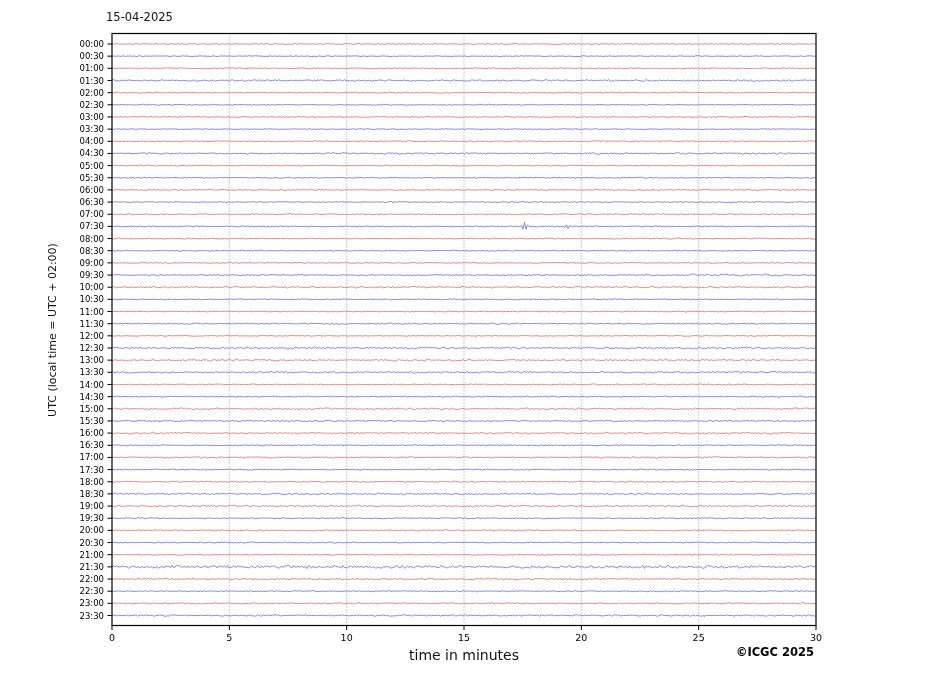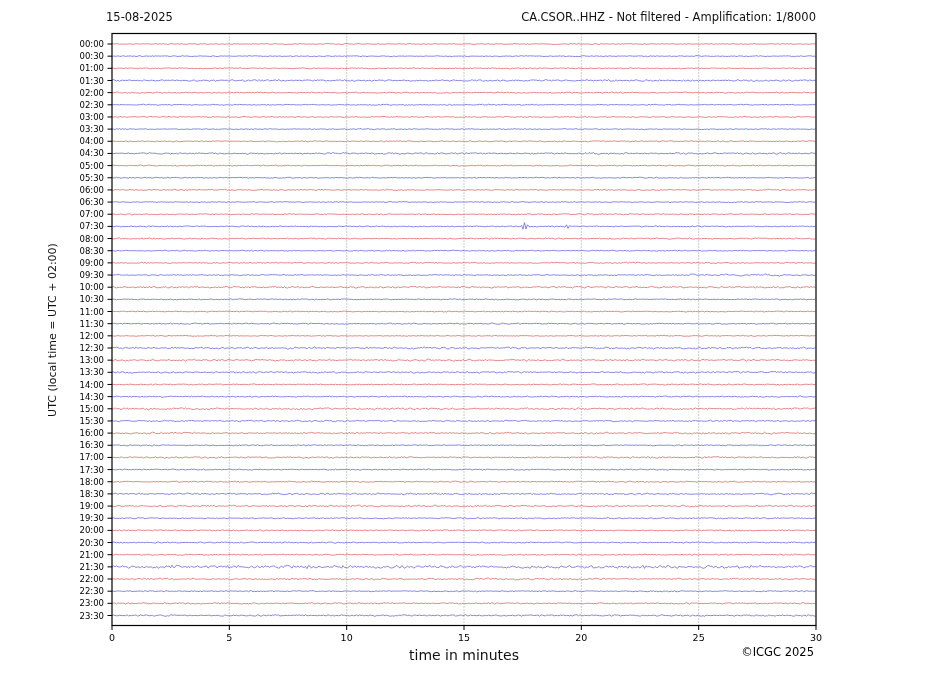--- a/index.html
+++ b/index.html
@@ -24,30 +24,29 @@
     transform:translate(-50%,-50%) rotate(-90deg);
     font-size:11px;white-space:nowrap;color:#111;
   }
   .x-axis-label{
     position:absolute;left:464px;top:647px;
     transform:translateX(-50%);
     font-size:14px;color:#111;white-space:nowrap;
   }
   .copyright{
     position:absolute;right:113px;top:645px;
-    font-size:11.5px;font-weight:400;color:#000;white-space:nowrap;
+    font-size:11.5px;font-weight:700;color:#000;white-space:nowrap;
   }
   svg{position:absolute;left:0;top:0;}
 </style>
 </head>
 <body>
 
 <div class="page">
-  <div class="date-title">15-08-2025</div>
-  <div class="plot-title">CA.CSOR..HHZ - Not filtered - Amplification: 1/8000</div>
+  <div class="date-title">15-04-2025</div>
   <div class="y-axis-label">UTC (local time = UTC + 02:00)</div>
   <svg id="plot-svg" width="927" height="696">
       <line x1="229.3" y1="33.5" x2="229.3" y2="625.5" stroke="#808080" stroke-width="0.8" stroke-dasharray="1,2"></line>
       <line x1="346.7" y1="33.5" x2="346.7" y2="625.5" stroke="#808080" stroke-width="0.8" stroke-dasharray="1,2"></line>
       <line x1="464.0" y1="33.5" x2="464.0" y2="625.5" stroke="#808080" stroke-width="0.8" stroke-dasharray="1,2"></line>
       <line x1="581.3" y1="33.5" x2="581.3" y2="625.5" stroke="#808080" stroke-width="0.8" stroke-dasharray="1,2"></line>
       <line x1="698.7" y1="33.5" x2="698.7" y2="625.5" stroke="#808080" stroke-width="0.8" stroke-dasharray="1,2"></line>
       <polyline points="112.0,43.6 113.5,43.8 115.0,44.1 116.5,43.5 118.0,43.9 119.5,44.1 121.0,44.0 122.5,44.1 124.0,44.2 125.5,44.1 127.0,44.1 128.5,43.9 130.0,43.9 131.5,44.1 133.0,44.5 134.5,43.8 136.0,44.0 137.5,43.6 139.0,44.1 140.5,44.0 142.0,44.0 143.5,43.7 145.0,44.0 146.5,43.8 148.0,43.9 149.5,43.9 151.0,44.2 152.5,44.0 154.0,44.0 155.5,43.6 157.0,43.9 158.5,44.2 160.0,43.7 161.5,44.2 163.0,43.6 164.5,44.0 166.0,44.0 167.5,44.5 169.0,44.3 170.5,43.5 172.0,43.7 173.5,44.0 175.0,44.2 176.5,44.0 178.0,43.7 179.5,44.2 181.0,43.7 182.5,44.0 184.0,44.2 185.5,44.2 187.0,44.3 188.5,43.9 190.0,43.7 191.5,43.9 193.0,43.9 194.5,43.6 196.0,44.0 197.5,44.5 199.0,44.3 200.5,43.7 202.0,44.0 203.5,43.8 205.0,43.7 206.5,44.4 208.0,44.2 209.5,44.2 211.0,44.0 212.5,44.0 214.0,44.2 215.5,43.7 217.0,43.8 218.5,44.4 220.0,44.1 221.5,44.1 223.0,43.8 224.5,44.4 226.0,44.1 227.5,44.0 229.0,43.7 230.5,44.2 232.0,44.3 233.5,44.1 235.0,43.6 236.5,44.0 238.0,43.7 239.5,44.1 241.0,44.0 242.5,44.2 244.0,43.8 245.5,44.1 247.0,43.9 248.5,44.1 250.0,43.9 251.5,44.3 253.0,43.6 254.5,44.0 256.0,43.8 257.5,44.0 259.0,44.3 260.5,43.6 262.0,43.9 263.5,43.9 265.0,43.9 266.5,43.5 268.0,43.8 269.5,44.2 271.0,44.3 272.5,44.3 274.0,43.7 275.5,43.5 277.0,44.0 278.5,44.0 280.0,44.2 281.5,43.9 283.0,44.0 284.5,44.5 286.0,44.5 287.5,44.3 289.0,44.2 290.5,44.2 292.0,44.2 293.5,44.0 295.0,43.6 296.5,44.0 298.0,44.2 299.5,43.5 301.0,43.8 302.5,43.8 304.0,43.9 305.5,44.1 307.0,44.0 308.5,44.2 310.0,43.8 311.5,44.3 313.0,43.8 314.5,44.2 316.0,44.3 317.5,44.2 319.0,43.8 320.5,43.8 322.0,44.1 323.5,44.3 325.0,43.8 326.5,43.5 328.0,43.6 329.5,43.7 331.0,43.9 332.5,43.8 334.0,43.8 335.5,44.4 337.0,44.3 338.5,43.9 340.0,44.2 341.5,44.5 343.0,44.4 344.5,43.6 346.0,43.6 347.5,43.7 349.0,44.0 350.5,44.0 352.0,43.9 353.5,44.4 355.0,44.0 356.5,43.9 358.0,43.6 359.5,43.4 361.0,44.2 362.5,44.2 364.0,44.0 365.5,44.1 367.0,43.8 368.5,43.8 370.0,43.9 371.5,44.1 373.0,44.3 374.5,44.1 376.0,44.3 377.5,43.7 379.0,43.8 380.5,44.4 382.0,43.9 383.5,44.2 385.0,44.3 386.5,43.9 388.0,43.7 389.5,43.8 391.0,44.1 392.5,43.9 394.0,44.0 395.5,44.1 397.0,44.2 398.5,43.6 400.0,43.9 401.5,43.9 403.0,43.9 404.5,44.0 406.0,44.4 407.5,43.7 409.0,43.7 410.5,43.5 412.0,44.2 413.5,43.8 415.0,44.2 416.5,44.2 418.0,43.9 419.5,44.1 421.0,44.3 422.5,44.1 424.0,43.5 425.5,44.5 427.0,44.0 428.5,43.8 430.0,44.3 431.5,44.1 433.0,44.1 434.5,43.5 436.0,43.6 437.5,44.1 439.0,44.1 440.5,43.8 442.0,44.0 443.5,43.9 445.0,44.1 446.5,44.2 448.0,44.0 449.5,43.8 451.0,44.0 452.5,43.9 454.0,43.6 455.5,44.0 457.0,44.1 458.5,44.2 460.0,44.2 461.5,44.4 463.0,43.9 464.5,44.1 466.0,43.7 467.5,43.9 469.0,43.7 470.5,44.0 472.0,44.1 473.5,44.5 475.0,44.3 476.5,44.0 478.0,44.0 479.5,43.9 481.0,43.8 482.5,43.7 484.0,44.2 485.5,44.3 487.0,43.8 488.5,43.6 490.0,44.2 491.5,44.1 493.0,44.4 494.5,44.1 496.0,43.7 497.5,43.9 499.0,44.0 500.5,43.9 502.0,43.7 503.5,44.3 505.0,44.3 506.5,44.3 508.0,44.1 509.5,44.1 511.0,44.1 512.5,44.2 514.0,43.4 515.5,43.7 517.0,43.7 518.5,44.0 520.0,44.2 521.5,43.9 523.0,44.1 524.5,43.8 526.0,44.4 527.5,43.8 529.0,44.2 530.5,44.3 532.0,43.9 533.5,43.9 535.0,43.8 536.5,43.6 538.0,44.1 539.5,43.8 541.0,44.0 542.5,43.7 544.0,43.8 545.5,44.1 547.0,43.8 548.5,44.1 550.0,44.1 551.5,44.2 553.0,44.4 554.5,44.5 556.0,44.3 557.5,44.4 559.0,44.3 560.5,44.0 562.0,44.1 563.5,43.8 565.0,43.8 566.5,44.0 568.0,44.3 569.5,44.0 571.0,43.5 572.5,44.0 574.0,43.6 575.5,44.0 577.0,44.2 578.5,43.4 580.0,44.0 581.5,44.5 583.0,43.8 584.5,44.1 586.0,44.0 587.5,44.1 589.0,44.0 590.5,44.4 592.0,44.5 593.5,44.1 595.0,43.7 596.5,43.6 598.0,44.4 599.5,44.5 601.0,43.6 602.5,43.8 604.0,44.0 605.5,43.9 607.0,43.8 608.5,44.1 610.0,44.1 611.5,43.9 613.0,43.7 614.5,44.2 616.0,44.2 617.5,43.9 619.0,43.8 620.5,44.4 622.0,43.6 623.5,44.0 625.0,43.8 626.5,43.8 628.0,43.6 629.5,43.9 631.0,43.5 632.5,44.0 634.0,44.1 635.5,43.9 637.0,43.8 638.5,44.3 640.0,44.0 641.5,44.3 643.0,44.4 644.5,43.6 646.0,44.3 647.5,44.1 649.0,44.2 650.5,43.7 652.0,43.9 653.5,43.8 655.0,43.9 656.5,44.2 658.0,43.9 659.5,44.1 661.0,43.8 662.5,43.7 664.0,44.1 665.5,43.9 667.0,43.7 668.5,44.0 670.0,44.2 671.5,43.7 673.0,43.6 674.5,44.0 676.0,44.2 677.5,44.2 679.0,44.1 680.5,43.8 682.0,44.2 683.5,44.2 685.0,43.8 686.5,44.3 688.0,43.6 689.5,43.8 691.0,44.1 692.5,44.1 694.0,44.0 695.5,44.0 697.0,43.9 698.5,44.4 700.0,44.2 701.5,43.8 703.0,44.2 704.5,43.8 706.0,43.9 707.5,43.8 709.0,44.1 710.5,43.7 712.0,43.6 713.5,44.5 715.0,43.9 716.5,43.9 718.0,44.2 719.5,43.8 721.0,44.1 722.5,43.9 724.0,43.8 725.5,44.2 727.0,43.6 728.5,44.2 730.0,44.2 731.5,43.9 733.0,43.6 734.5,43.9 736.0,44.0 737.5,44.1 739.0,44.4 740.5,43.6 742.0,44.0 743.5,44.3 745.0,43.9 746.5,44.1 748.0,44.4 749.5,44.1 751.0,43.8 752.5,44.0 754.0,43.5 755.5,43.9 757.0,44.1 758.5,44.1 760.0,44.2 761.5,43.9 763.0,44.1 764.5,44.2 766.0,44.0 767.5,44.0 769.0,43.9 770.5,43.7 772.0,43.7 773.5,44.0 775.0,44.1 776.5,44.0 778.0,43.5 779.5,44.4 781.0,44.1 782.5,43.4 784.0,43.8 785.5,44.2 787.0,43.5 788.5,44.1 790.0,43.8 791.5,43.9 793.0,44.3 794.5,44.2 796.0,44.2 797.5,43.9 799.0,43.9 800.5,43.9 802.0,44.1 803.5,44.2 805.0,44.1 806.5,43.8 808.0,44.4 809.5,44.2 811.0,44.0 812.5,43.9 814.0,43.8 815.5,43.9" fill="none" stroke="#e06a6a" stroke-width="0.9" stroke-opacity="0.9"></polyline>
       <line x1="107.5" y1="44" x2="112" y2="44" stroke="#000000" stroke-width="1"></line>
       <text x="104" y="47.0" text-anchor="end" font-size="8.5" font-family="DejaVu Sans, sans-serif" fill="#000">00:00</text>

